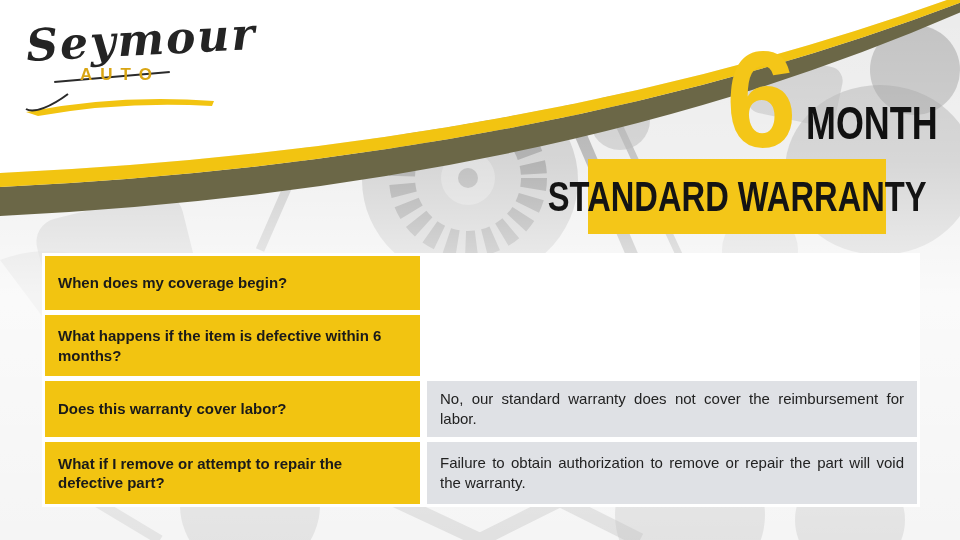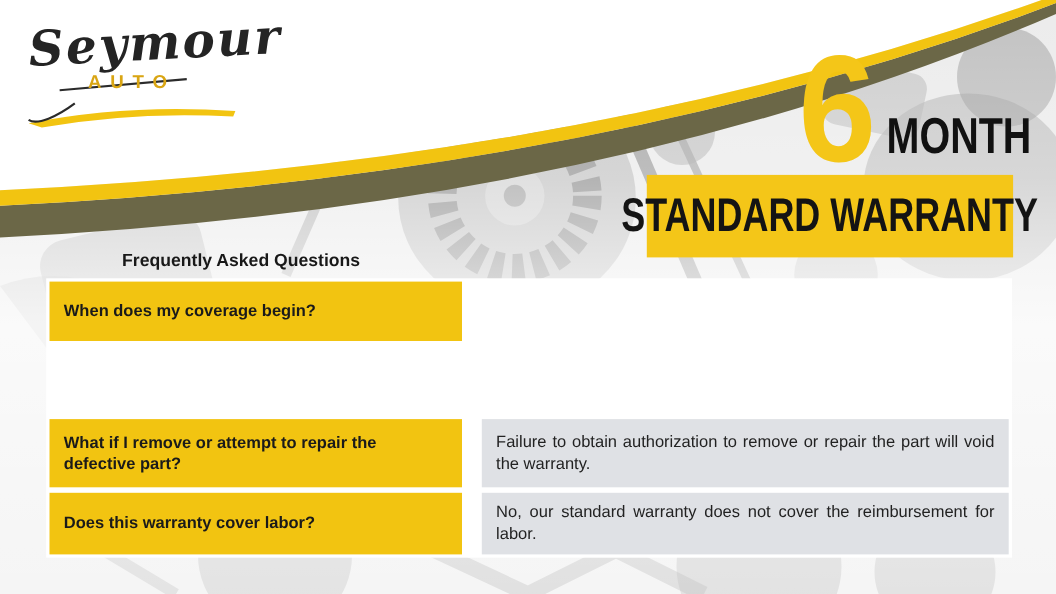--- a/index.html
+++ b/index.html
@@ -41,40 +41,40 @@
     position:absolute;left:726px;top:30px;z-index:3;
     font-size:138px;font-weight:bold;line-height:1;color:var(--banner-yellow);
     transform:scaleX(0.92);transform-origin:left top;
   }
   .hero-month{
     position:absolute;left:806px;top:100px;z-index:3;
     font-size:46px;font-weight:bold;line-height:1;color:#111;
     transform:scaleX(0.78);transform-origin:left top;letter-spacing:0px;
   }
   .hero-banner{
-    position:absolute;left:588px;top:159px;width:333px;height:75px;z-index:3;
+    position:absolute;left:588px;top:159px;width:298px;height:75px;z-index:3;
     background:var(--banner-yellow);
     display:flex;align-items:center;justify-content:center;
   }
   .hero-banner-text{
     font-size:43px;font-weight:bold;color:#141414;white-space:nowrap;
     transform:scaleX(0.76);transform-origin:center center;letter-spacing:0;
   }
 
   
   .faq-title{
     position:absolute;left:111px;top:229px;z-index:3;
     font-size:16px;font-weight:bold;color:#181818;
   }
   .faq-table{
     position:absolute;left:42px;top:253px;width:878px;z-index:3;
     background:#fff;padding:3px;box-sizing:border-box;
     display:flex;flex-direction:column;gap:5px;
   }
-  .faq-row{display:flex;gap:18px;}
+  .faq-row{display:flex;gap:7px;}
   .h1{height:54px}.h2{height:61px}.h3{height:56px}.h4{height:62px}
   .q-cell{
     width:375px;flex:0 0 375px;background:var(--brand-yellow);
     display:flex;align-items:center;padding:0 13px;box-sizing:border-box;
     font-size:15px;font-weight:bold;color:#1a1a1a;line-height:1.3;
   }
   .a-cell{
     flex:1;background:var(--answer-gray);
     display:flex;align-items:center;padding:0 13px;box-sizing:border-box;
     font-size:15px;color:#222;line-height:1.35;
@@ -148,35 +148,35 @@
       <path d="M46,2 C30,14 12,22 4,17" fill="none" stroke="#2a2a2a" stroke-width="2"></path>
     </svg>
   </div>
 
   <div class="hero-number">6</div>
   <div class="hero-month">MONTH</div>
   <div class="hero-banner">
     <span class="hero-banner-text">STANDARD WARRANTY</span>
   </div>
 
-  <div class="faq-title">Frequently Asked Questions</div>
 
   <div class="faq-table">
     <div class="faq-row h1">
       <div class="q-cell">When does my coverage begin?</div>
     </div>
     <div class="faq-row h2">
+      <div class="q-cell">What happens if the item is defective within 6 months?</div>
+    </div>
+    <div class="faq-row h3">
+      <div class="q-cell">Does this warranty cover labor?</div>
+      <div class="a-cell">
+        <div class="a-inner">No, our standard warranty does not cover the reimbursement for labor.</div>
+      </div>
     </div>
     <div class="faq-row h4">
       <div class="q-cell">What if I remove or attempt to repair the defective part?</div>
       <div class="a-cell">
         <div class="a-inner">Failure to obtain authorization to remove or repair the part will void the warranty.</div>
       </div>
     </div>
-    <div class="faq-row h3">
-      <div class="q-cell">Does this warranty cover labor?</div>
-      <div class="a-cell">
-        <div class="a-inner">No, our standard warranty does not cover the reimbursement for labor.</div>
-      </div>
-    </div>
   </div>
 
 </div>
 
 </body></html>

